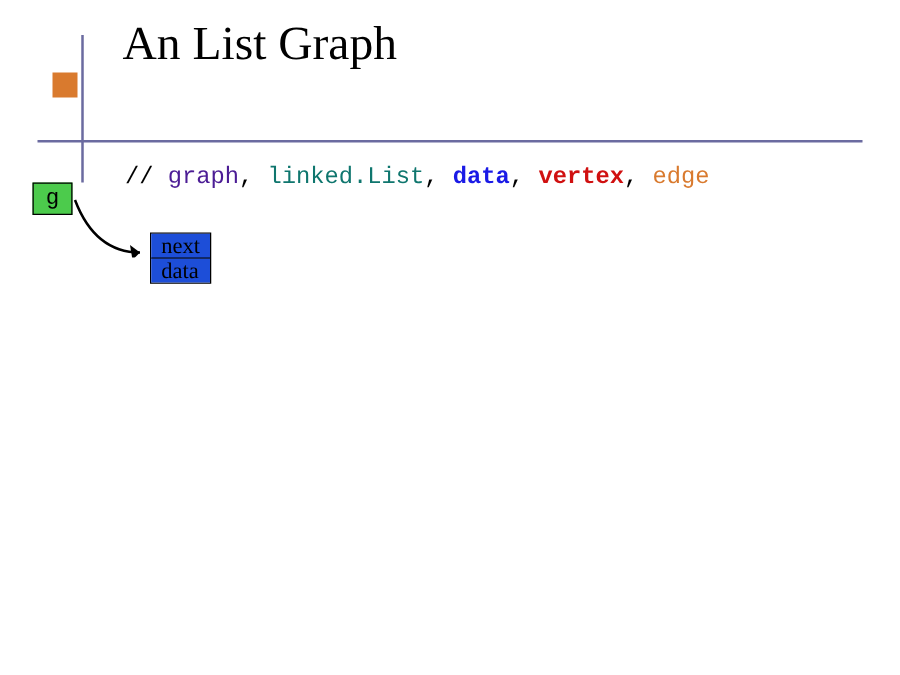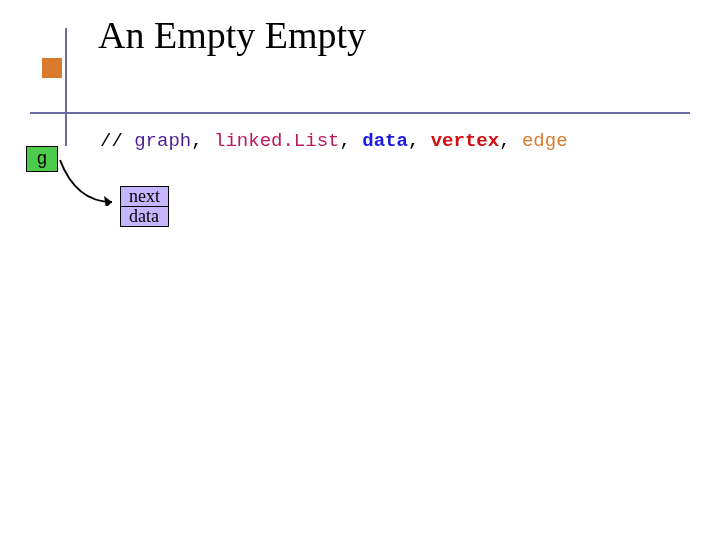--- a/index.html
+++ b/index.html
@@ -62,37 +62,37 @@
     position: absolute;
     left: 100px;
     top: 130px;
     font-family: "Courier New", monospace;
     font-size: 19px;
     line-height: 1.25;
     white-space: nowrap;
     color: #000;
   }
   .c-green  { color: #4c1d95; }
-  .c-pink   { color: #be185d; }
+  .c-pink   { color: #0f766e; }
   .c-navy   { color: #1A1AE6; font-weight: bold; }
   .c-red    { color: #D01010; font-weight: bold; text-align: center; }
   .c-orange { color: #D97A2E; }
 
   .node-box {
     position: absolute;
     left: 120px;
     top: 186px;
     border: 1px solid #000;
     font-family: "Times New Roman", serif;
     font-size: 18px;
     line-height: 1.05;
     color: #000;
   }
   .node-cell {
-    background: #c4b5fd;
+    background: #1d4ed8;
     padding: 0 8px;
     border-bottom: 1px solid #000;
   }
   .node-cell:last-child { border-bottom: none; }
 
   .arrow {
     position: absolute;
     left: 58px;
     top: 158px;
     width: 62px;
@@ -101,21 +101,21 @@
   }
 </style>
 </head>
 <body>
 
 <div class="square-accent"></div>
 <div class="vline"></div>
 <div class="hline"></div>
 
 <div class="title-block">
-  <div>An Empty Empty</div>
+  <div>An List Graph</div>
 </div>
 
 <div class="g-box">g</div>
 
 <svg class="arrow" viewBox="0 0 62 48">
   <path d="M2 2 Q 18 44 54 44" fill="none" stroke="#000" stroke-width="2"></path>
   <path d="M54 44 L46 38 L48 50 Z" fill="#000"></path>
 </svg>
 
 <div class="code-lines">

